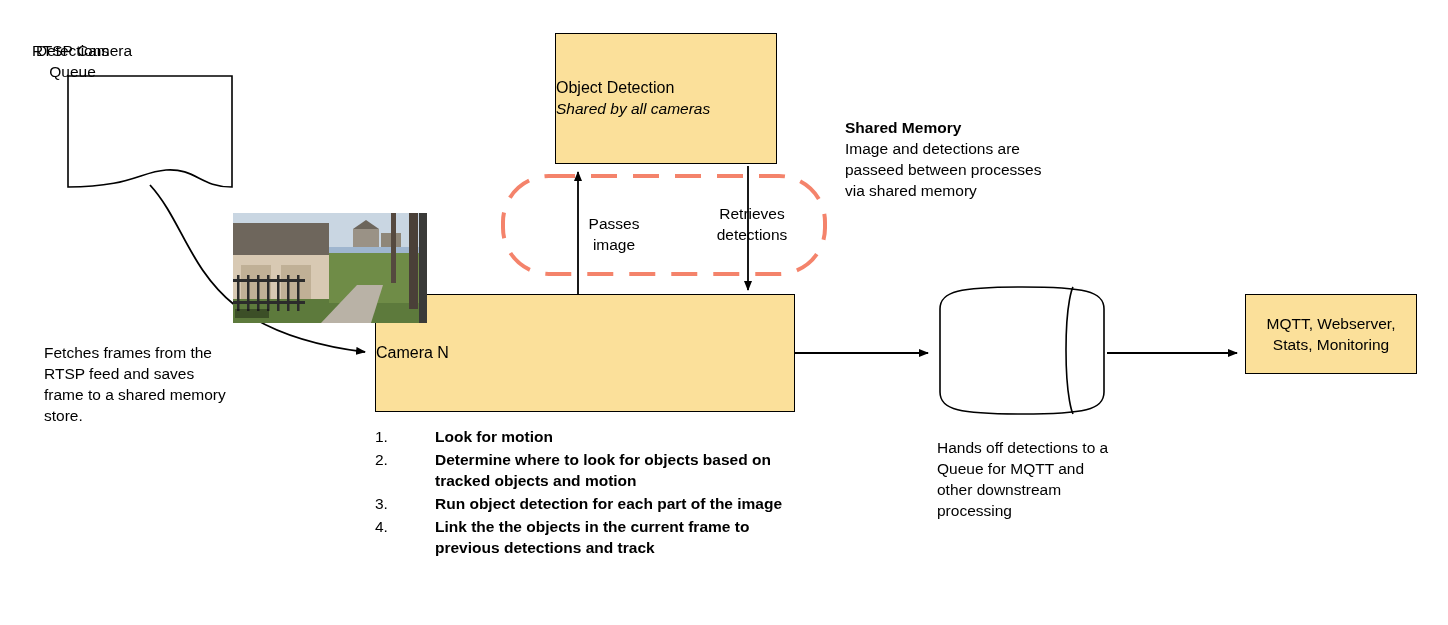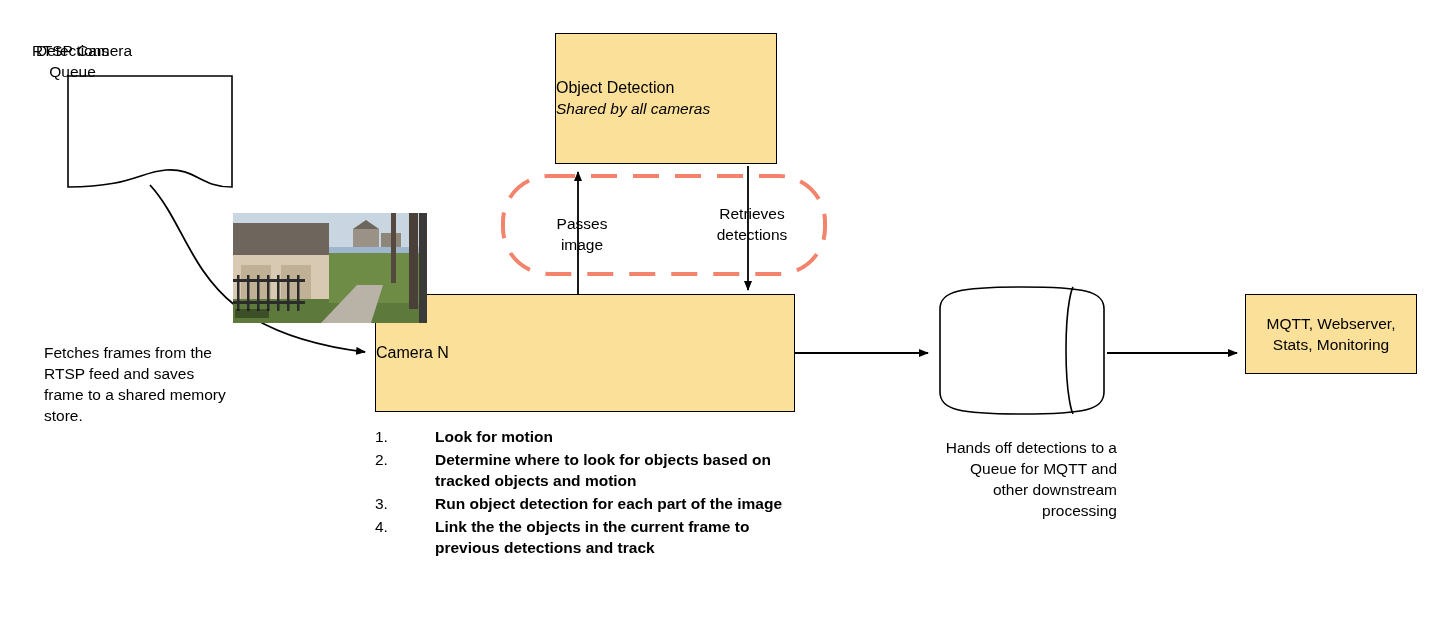--- a/index.html
+++ b/index.html
@@ -119,22 +119,22 @@
     top: 213px;
     width: 194px;
     height: 110px;
     overflow: hidden;
     border: 0;
   }
 
   
   #shared-memory-note { left: 845px; top: 117px; width: 215px; }
   #fetches-note { left: 44px; top: 342px; width: 185px; }
-  #hands-off-note { left: 937px; top: 437px; width: 180px; text-align: right; }
-  #passes-image-label { left: 537px; top: 213px; width: 90px; text-align: center; }
+  #hands-off-note { left: 937px; top: 437px; width: 180px; }
+  #passes-image-label { left: 569px; top: 213px; width: 90px; text-align: center; }
   #retrieves-label { left: 697px; top: 203px; width: 110px; text-align: center; }
 
   
   #steps-list {
     position: absolute;
     left: 375px;
     top: 426px;
     width: 420px;
     font-size: 15.5px;
     line-height: 21px;
@@ -241,20 +241,24 @@
 
   <div class="text-plain" id="passes-image-label">
     <div>Passes</div>
     <div>image</div>
   </div>
   <div class="text-plain" id="retrieves-label">
     <div>Retrieves</div>
     <div>detections</div>
   </div>
 
+  <div class="text-plain" id="shared-memory-note">
+    <div class="bold">Shared Memory</div>
+    <div>Image and detections are passeed between processes via shared memory</div>
+  </div>
 
   <div class="text-plain" id="fetches-note">Fetches frames from the RTSP feed and saves frame to a shared memory store.</div>
 
   <div id="detections-queue">
     <div class="label">
       <div>Detections</div>
       <div>Queue</div>
     </div>
   </div>
 

